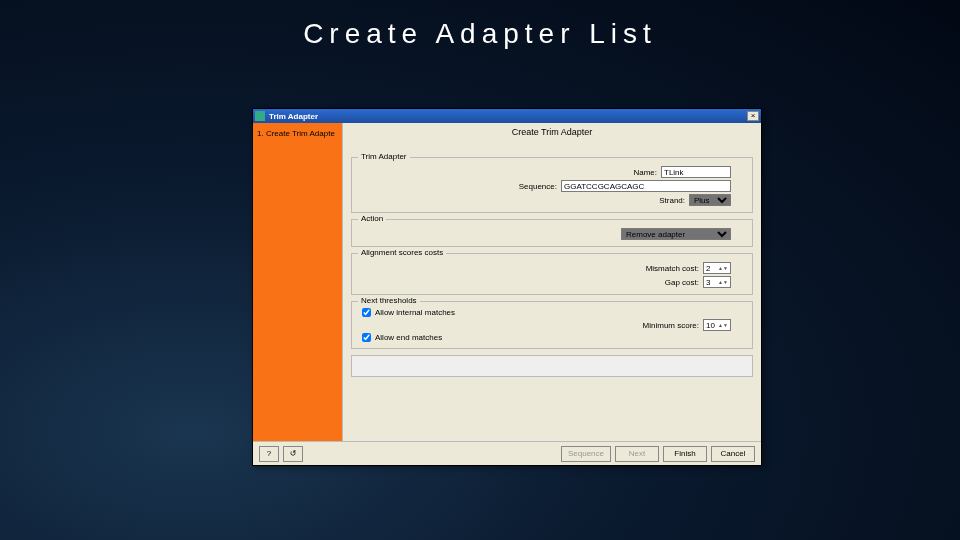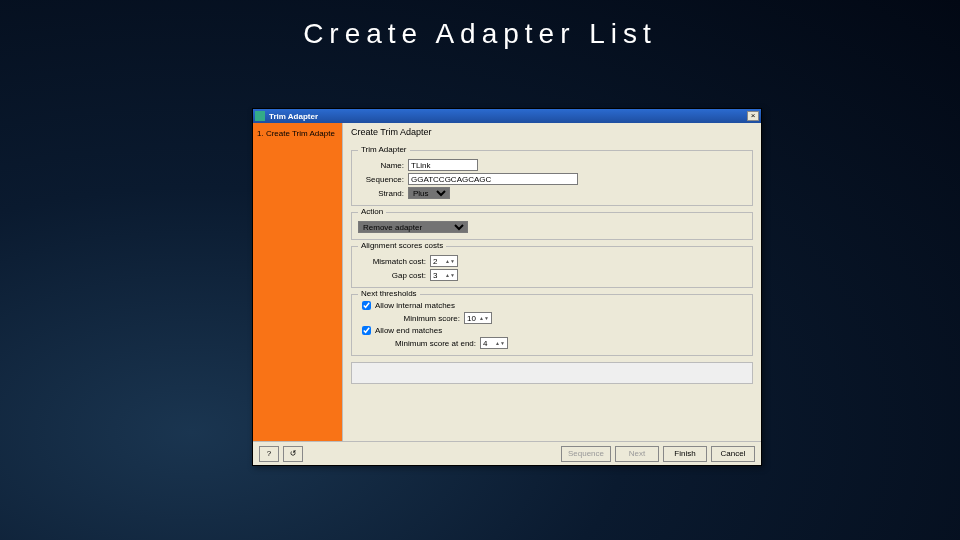--- a/index.html
+++ b/index.html
@@ -66,41 +66,43 @@
     font-size: 8px;
     padding: 2px 0;
   }
   .main {
     flex: 1;
     padding: 4px 8px;
     overflow: hidden;
   }
   .main-title {
     font-size: 9px;
-    margin-bottom: 13px;
+    margin-bottom: 20px;
+    text-align: center;
   }
   .group {
     border: 1px solid #bbb;
     padding: 6px 6px 4px 6px;
     margin-bottom: 6px;
     position: relative;
   }
   .group-label {
     position: absolute;
     top: -6px;
     left: 6px;
     background: #ece9d8;
     padding: 0 3px;
     font-size: 8px;
   }
   .row {
     display: flex;
     align-items: center;
-    margin: 2px 0;
+    margin: 2px 15px;
     gap: 4px;
+    justify-content: flex-end;
   }
   .lbl {
     width: 46px;
     text-align: right;
     font-size: 8px;
   }
   .lbl-wide { width: 68px; text-align:right; font-size:8px;}
   input[type=text] {
     height: 12px;
     border: 1px solid #7a7a7a;
@@ -236,27 +238,20 @@
           <span class="lbl-wide" style="width:80px">Minimum score:</span>
           <span class="spin">
             <span>10</span>
             <span class="arrows">▲▼</span>
           </span>
         </div>
         <label class="chk">
           <input type="checkbox" checked="" style="">
           <span>Allow end matches</span>
         </label>
-        <div class="row indent">
-          <span class="lbl-wide" style="width:96px">Minimum score at end:</span>
-          <span class="spin">
-            <span>4</span>
-            <span class="arrows">▲▼</span>
-          </span>
-        </div>
       </div>
 
       <div class="blank-strip"></div>
     </div>
   </div>
 
   <div class="footer">
     <div class="left">
       <div class="btn small">?</div>
       <div class="btn small">↺</div>

